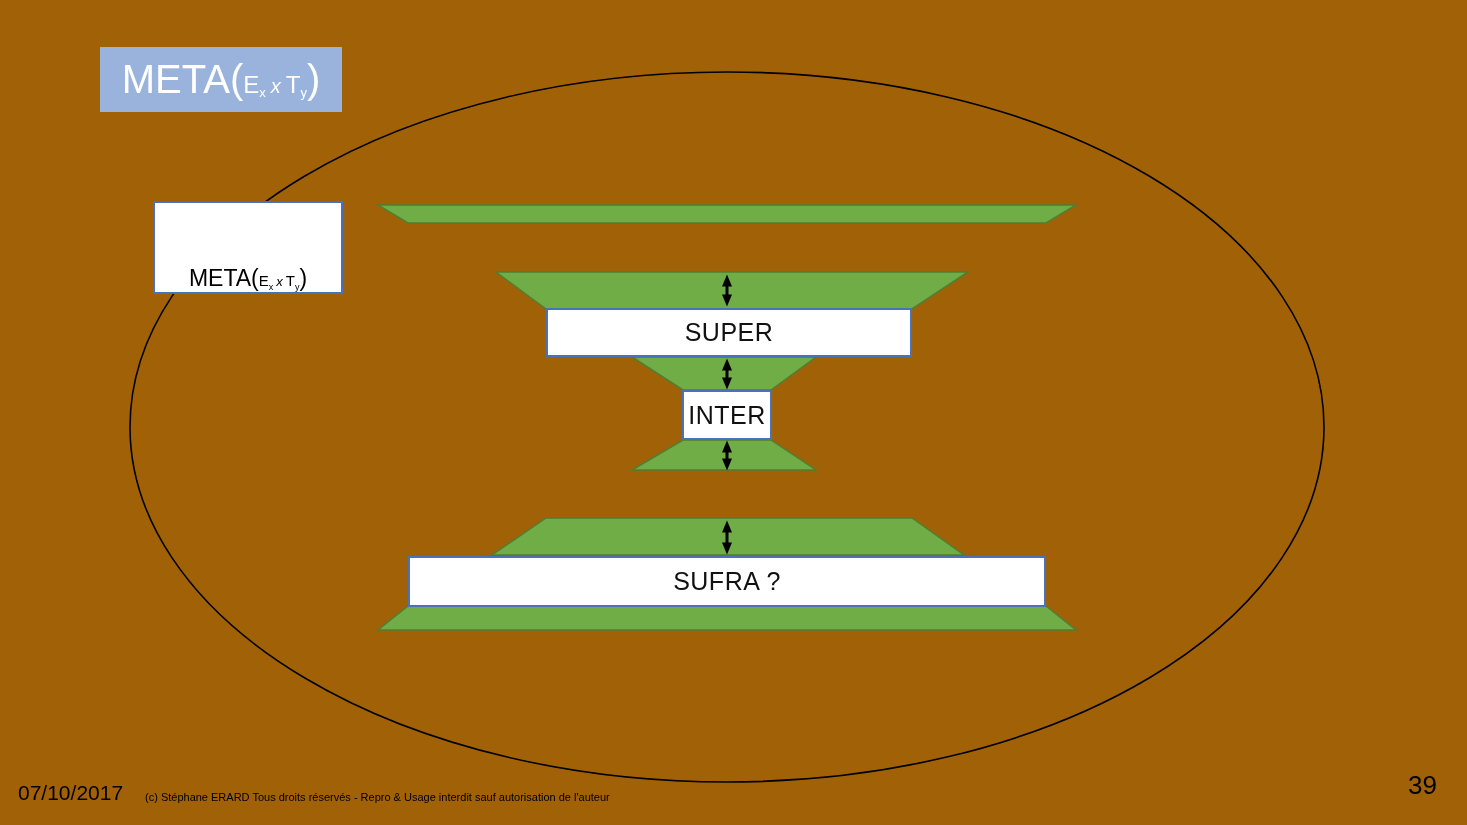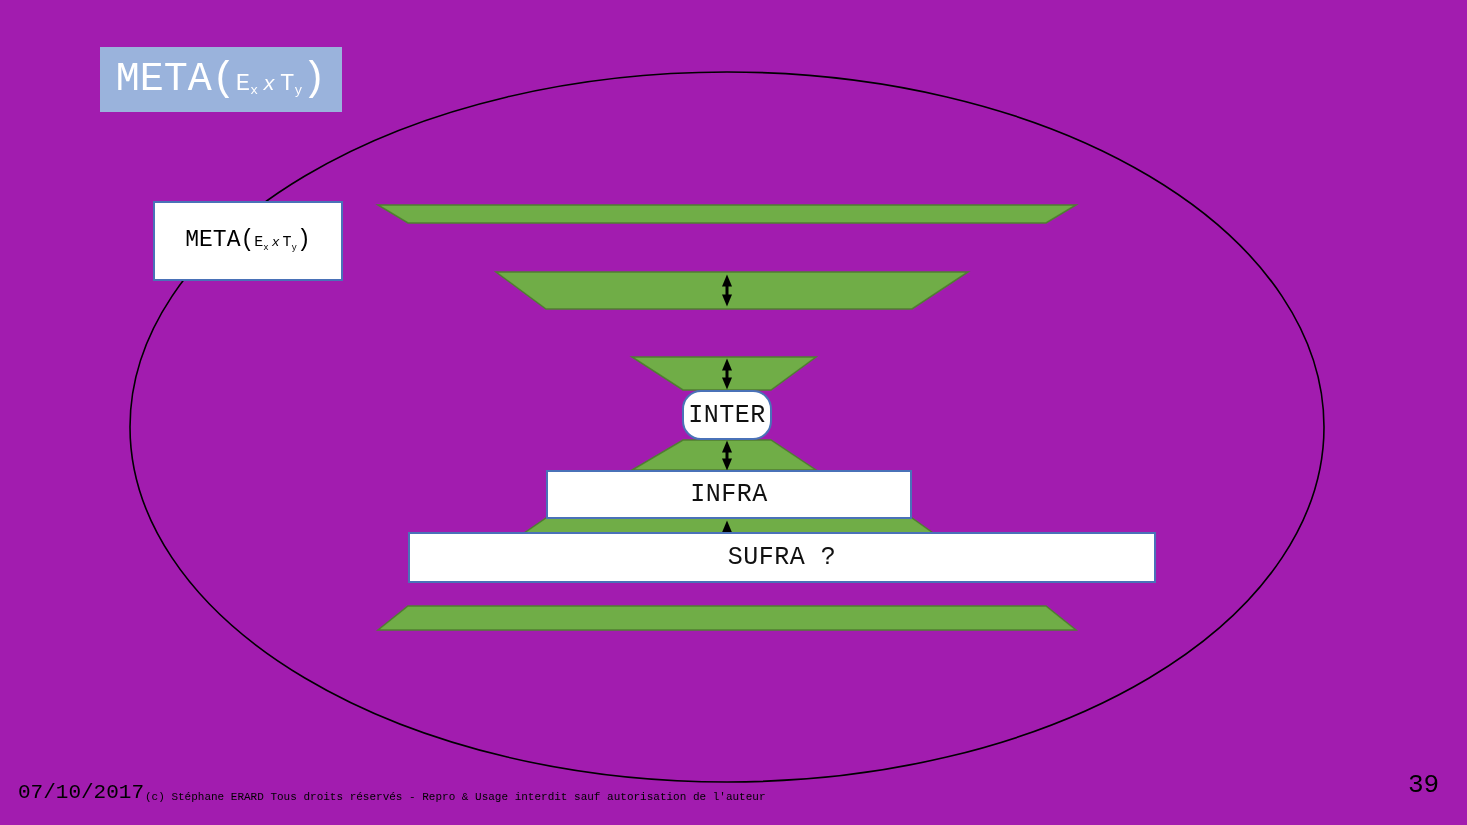--- a/index.html
+++ b/index.html
@@ -1,57 +1,57 @@
 <!DOCTYPE html>
 <html><head>
 <meta charset="utf-8">
 <style>
   html,body { margin:0; padding:0; background:#ffffff; }
   .slide {
-    position:relative; width:1467px; height:825px; background:#a21caf;
-    font-family:Liberation Mono, monospace; overflow:hidden; color:#000;
+    position:relative; width:1467px; height:825px; background:#a16207;
+    font-family:Liberation Sans, sans-serif; overflow:hidden; color:#000;
   }
   .diagram-svg { position:absolute; left:0; top:0; width:1467px; height:825px; }
   .band { stroke:#507E32; stroke-width:1.5; }
   .arrow { stroke:#000000; stroke-width:3; }
 
   
   .title-box {
     position:absolute; left:100px; top:47px; width:242px; height:65px;
     background:#9AB3DC; color:#ffffff;
     display:flex; align-items:center; justify-content:center;
   }
   .title-line { white-space:nowrap; line-height:1; }
   .tb-big   { font-size:40px; }
   .tb-mid   { font-size:24px; }
   .tb-sub   { font-size:13px; }
   .tb-times { font-size:20px; font-style:italic; margin:0 5px; }
 
   
   .meta-box {
-    position:absolute; left:153px; top:201px; width:190px; height:80px;
+    position:absolute; left:153px; top:201px; width:190px; height:93px;
     background:#ffffff; border:2px solid #4A72B8; box-sizing:border-box;
-    display:flex; align-items:center; justify-content:center;
+    display:flex; align-items:flex-end; justify-content:center;
   }
   .mb-big   { font-size:23px; }
   .mb-mid   { font-size:15px; }
   .mb-sub   { font-size:9px; }
   .mb-times { font-size:13px; font-style:italic; margin:0 3px; }
 
   
   .level-box {
     position:absolute; background:#ffffff; border:2px solid #4A72B8;
     box-sizing:border-box; display:flex; align-items:center; justify-content:center;
     font-size:25px; letter-spacing:0.5px; color:#111;
   }
   .supra { left:408px; top:222px; width:638px; height:51px; }
   .super { left:546px; top:308px; width:366px; height:49px; }
-  .inter { left:682px; top:390px; width:90px;  height:50px;border-radius:19px; }
+  .inter { left:682px; top:390px; width:90px;  height:50px; }
   .infra { left:546px; top:470px; width:366px; height:49px; }
-  .sufra { left:408px; top:532px; width:748px; height:51px; }
+  .sufra { left:408px; top:556px; width:638px; height:51px; }
 
   
   .footer-date      { position:absolute; left:18px;  top:781px; font-size:21px; }
   .footer-copyright { position:absolute; left:145px; top:791px; font-size:11px; }
   .page-number      { position:absolute; left:1408px; top:770px; font-size:26px; }
 </style>
 </head>
 <body>
 
 <div class="slide">
@@ -83,25 +83,25 @@
       <span class="tb-big">META(</span><span class="tb-mid">E</span><sub class="tb-sub">x</sub><span class="tb-times">x</span><span class="tb-mid">T</span><sub class="tb-sub">y</sub><span class="tb-big">)</span>
     </span>
   </div>
 
   <div class="meta-box">
     <span class="title-line">
       <span class="mb-big">META(</span><span class="mb-mid">E</span><sub class="mb-sub">x</sub><span class="mb-times">x</span><span class="mb-mid">T</span><sub class="mb-sub">y</sub><span class="mb-big">)</span>
     </span>
   </div>
 
+  <div class="level-box super">
+    <span>SUPER</span>
+  </div>
   <div class="level-box inter">
     <span>INTER</span>
-  </div>
-  <div class="level-box infra">
-    <span>INFRA</span>
   </div>
   <div class="level-box sufra">
     <span>SUFRA ?</span>
   </div>
 
   <div class="footer-date">07/10/2017</div>
   <div class="footer-copyright">(c) Stéphane ERARD Tous droits réservés - Repro &amp; Usage interdit sauf autorisation de l'auteur</div>
   <div class="page-number">39</div>
 
 </div>

